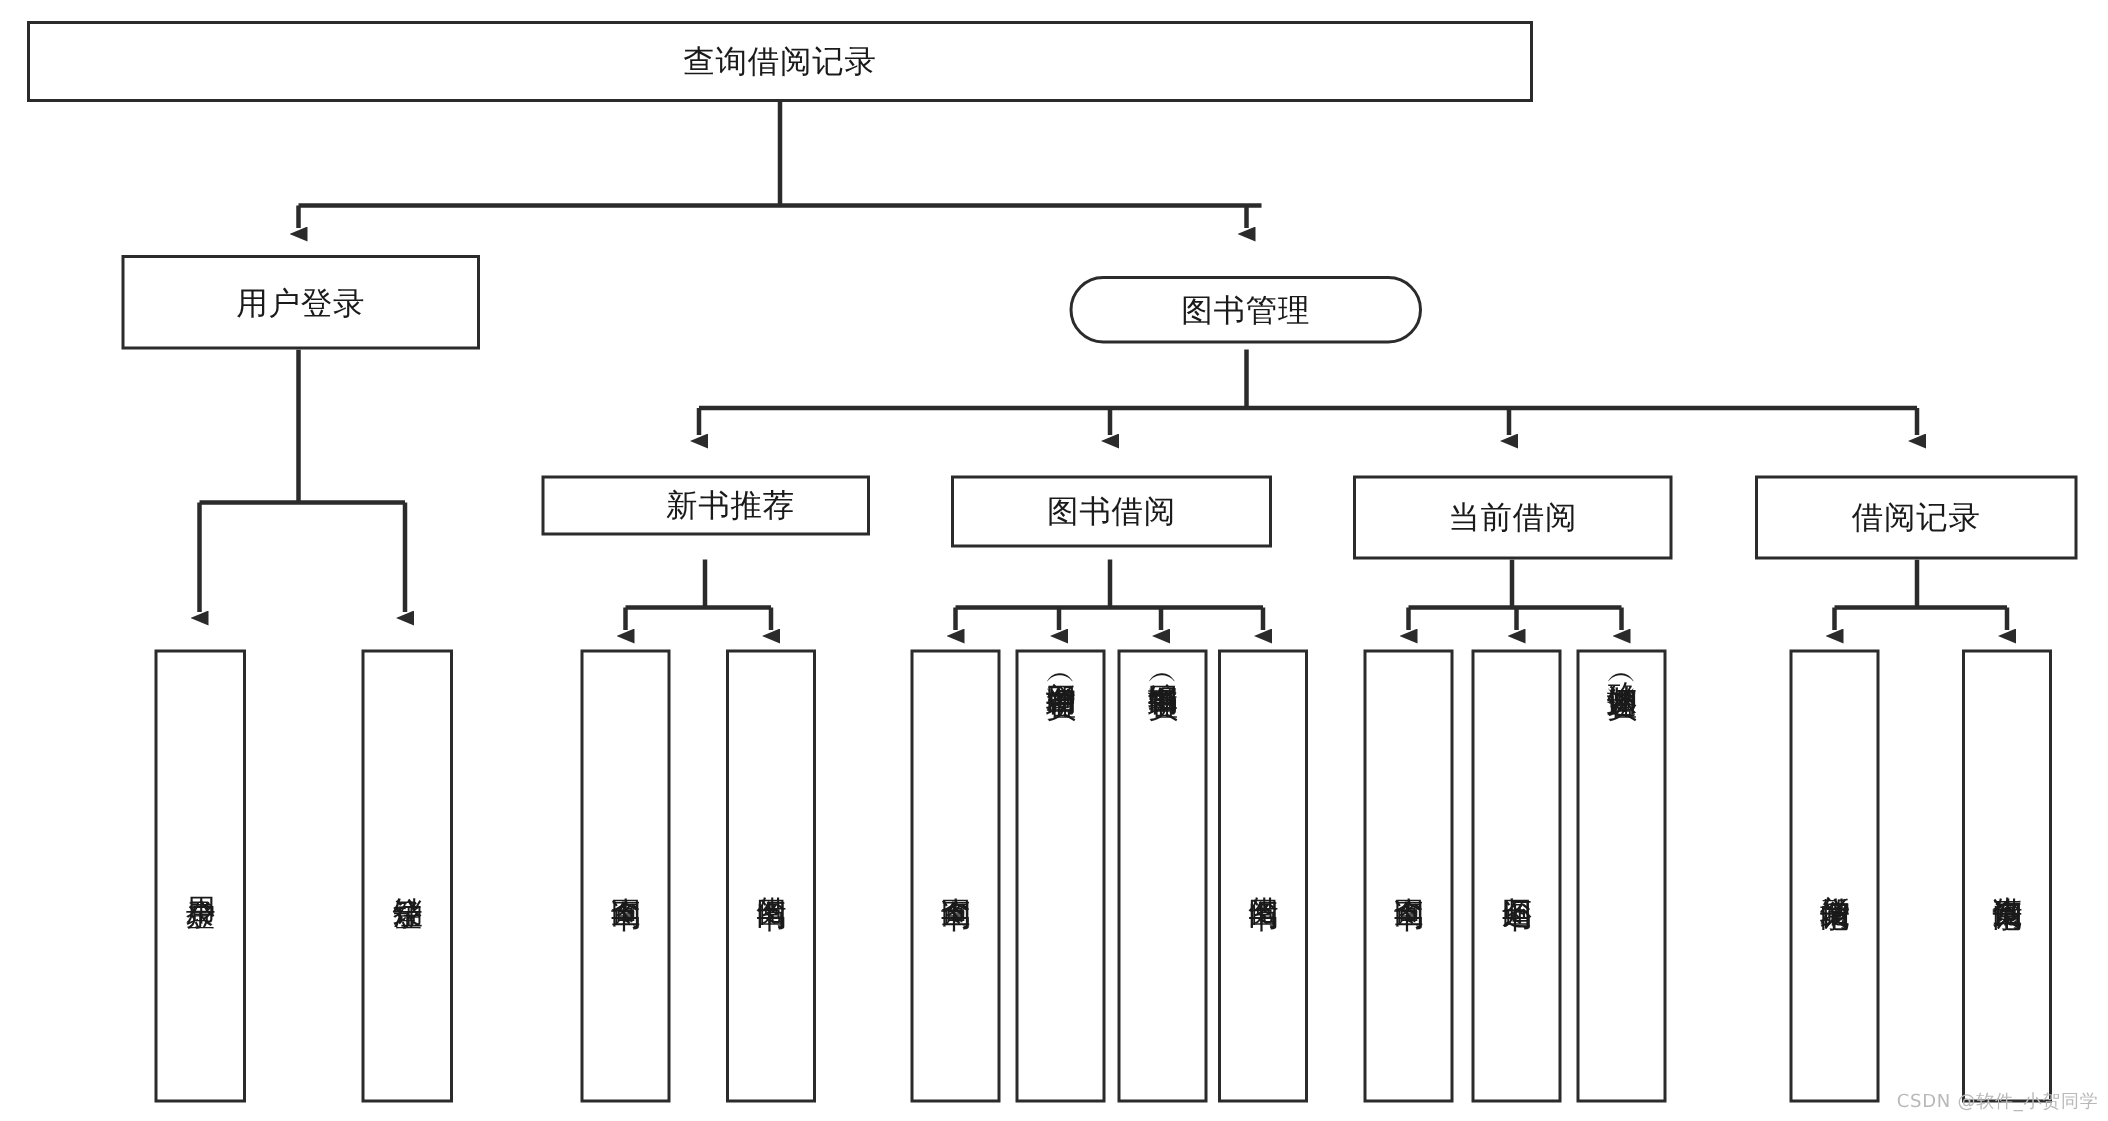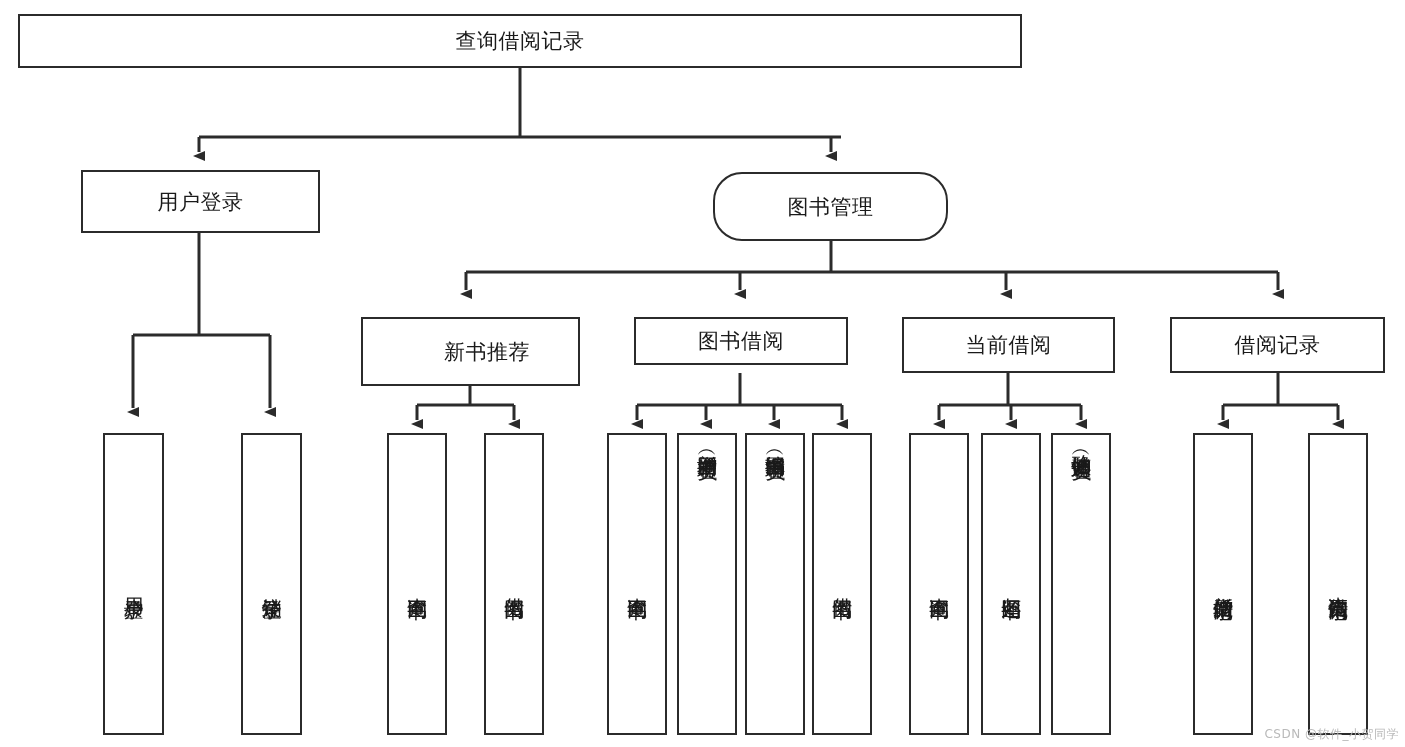--- a/index.html
+++ b/index.html
@@ -118,25 +118,25 @@
     </g>
   </svg>
 
   <div class="node-box node-h" style="left:18px; top:14px; width:1004px; height:54px;">
     <span>查询借阅记录</span>
   </div>
 
   <div class="node-box node-h" style="left:81px; top:170px; width:239px; height:63px;">
     <span>用户登录</span>
   </div>
-  <div class="node-box node-h" style="left:713px; top:172px; width:235px; height:69px;border-radius:29px;">
+  <div class="node-box node-h" style="left:713px; top:184px; width:235px; height:45px;border-radius:29px;">
     <span>图书管理</span>
   </div>
 
-  <div class="node-box node-h" style="left:361px; top:317px; width:219px; height:69px;padding-left:33px;">
+  <div class="node-box node-h" style="left:361px; top:317px; width:219px; height:40px;padding-left:33px;">
     <span>新书推荐</span>
   </div>
   <div class="node-box node-h" style="left:634px; top:317px; width:214px; height:48px;">
     <span>图书借阅</span>
   </div>
   <div class="node-box node-h" style="left:902px; top:317px; width:213px; height:56px;">
     <span>当前借阅</span>
   </div>
   <div class="node-box node-h" style="left:1170px; top:317px; width:215px; height:56px;">
     <span>借阅记录</span>

